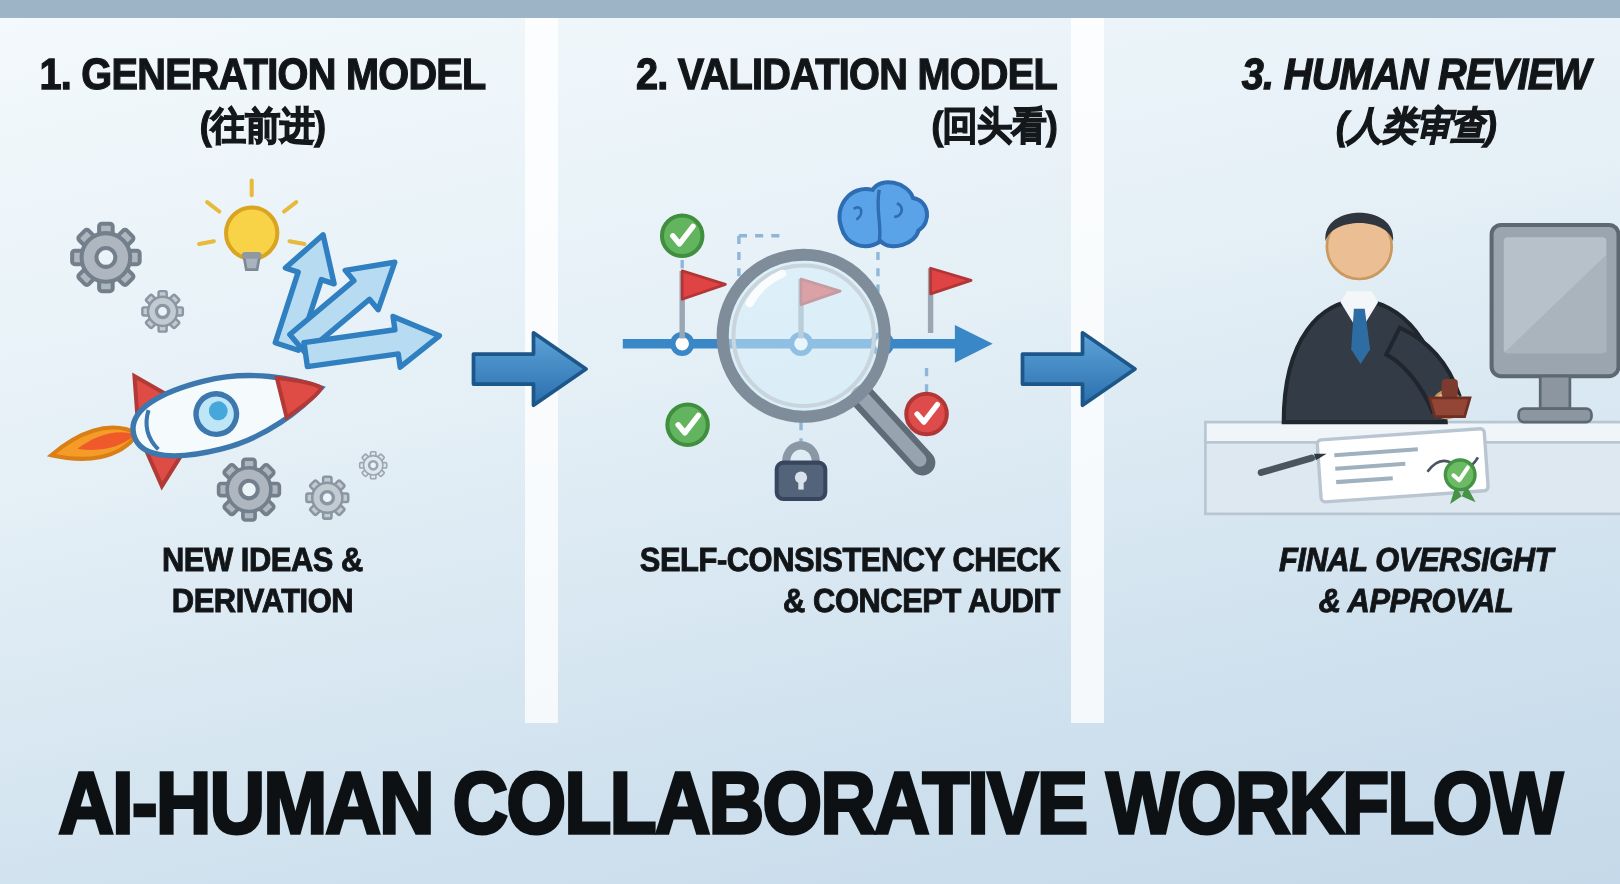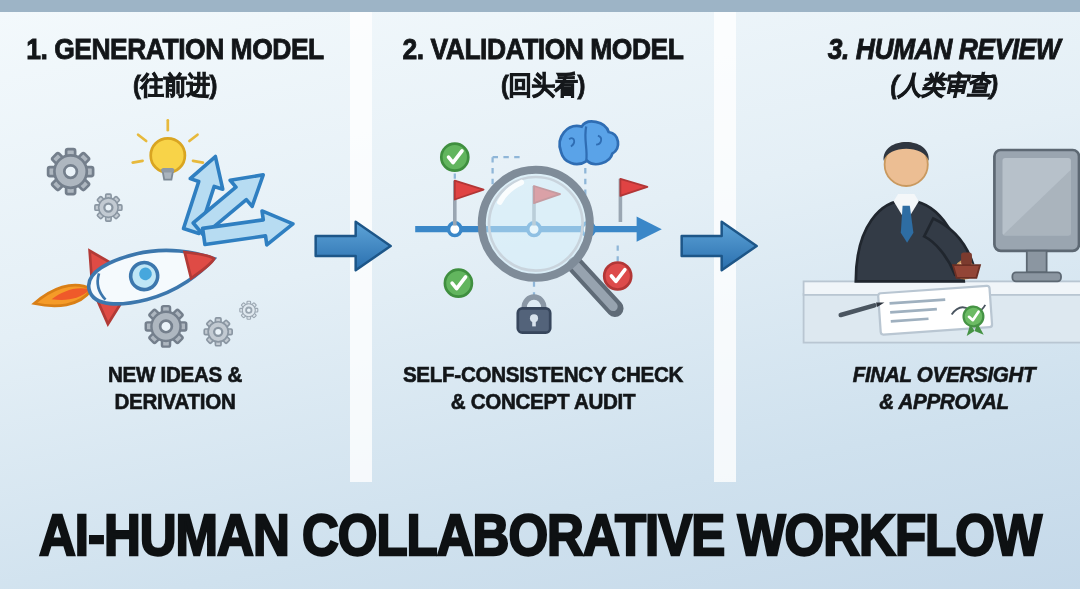--- a/index.html
+++ b/index.html
@@ -15,21 +15,21 @@
   }
   .divider {
     position: absolute; top: 0; height: 470px; width: 22px;
     background: rgba(255,255,255,0.78);
   }
   .divider-1 { left: 350px; }
   .divider-2 { left: 714px; }
 
   .panel { position: absolute; top: 0; height: 470px; text-align: center; }
   .panel-1 { left: 0;   width: 350px; }
-  .panel-2 { left: 372px; width: 342px; }
+  .panel-2 { left: 372px; width: 342px; text-align: right; }
   .panel-3 { left: 772px; width: 344px; font-style: italic; }
 
   .panel-heading {
     margin: 24px 6px 0;
     font-size: 27px; line-height: 1.18;
     font-weight: bold; letter-spacing: -0.5px;
     -webkit-text-stroke: 0.8px #15181b;
     transform: scale(0.98, 1.08);
   }
   .panel-subheading { display: block; font-size: 24px; margin-top: 2px; }

